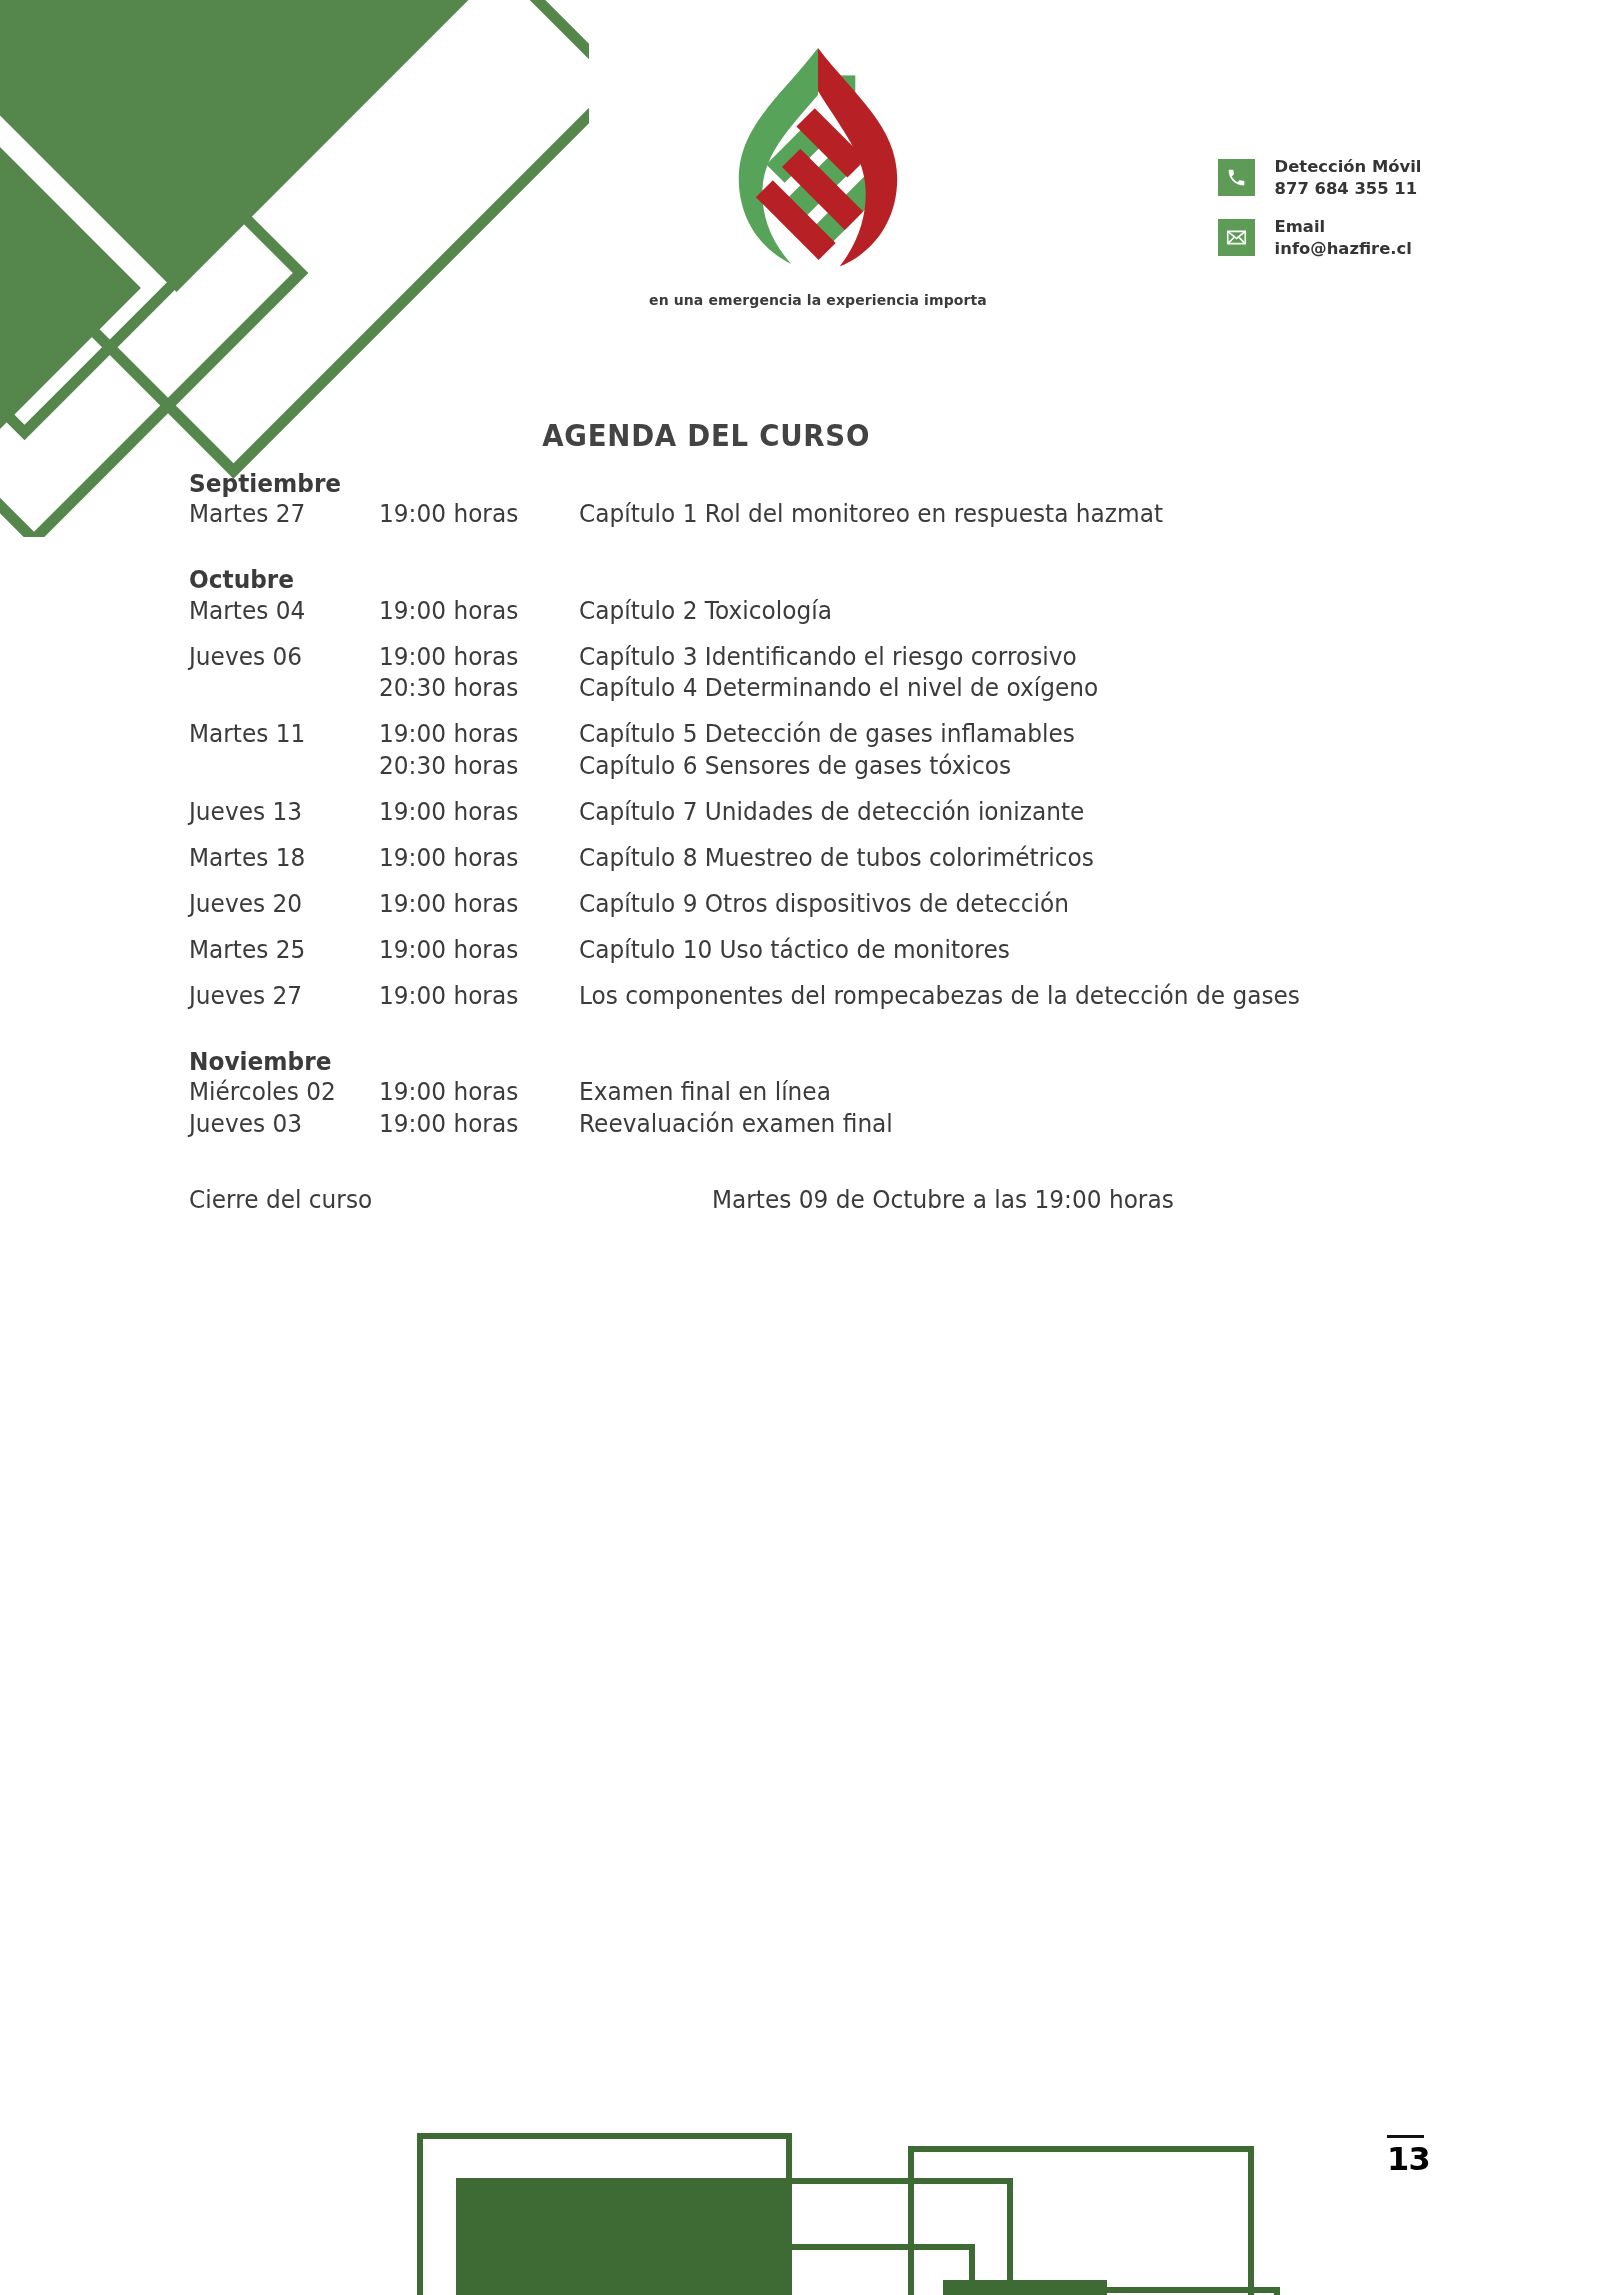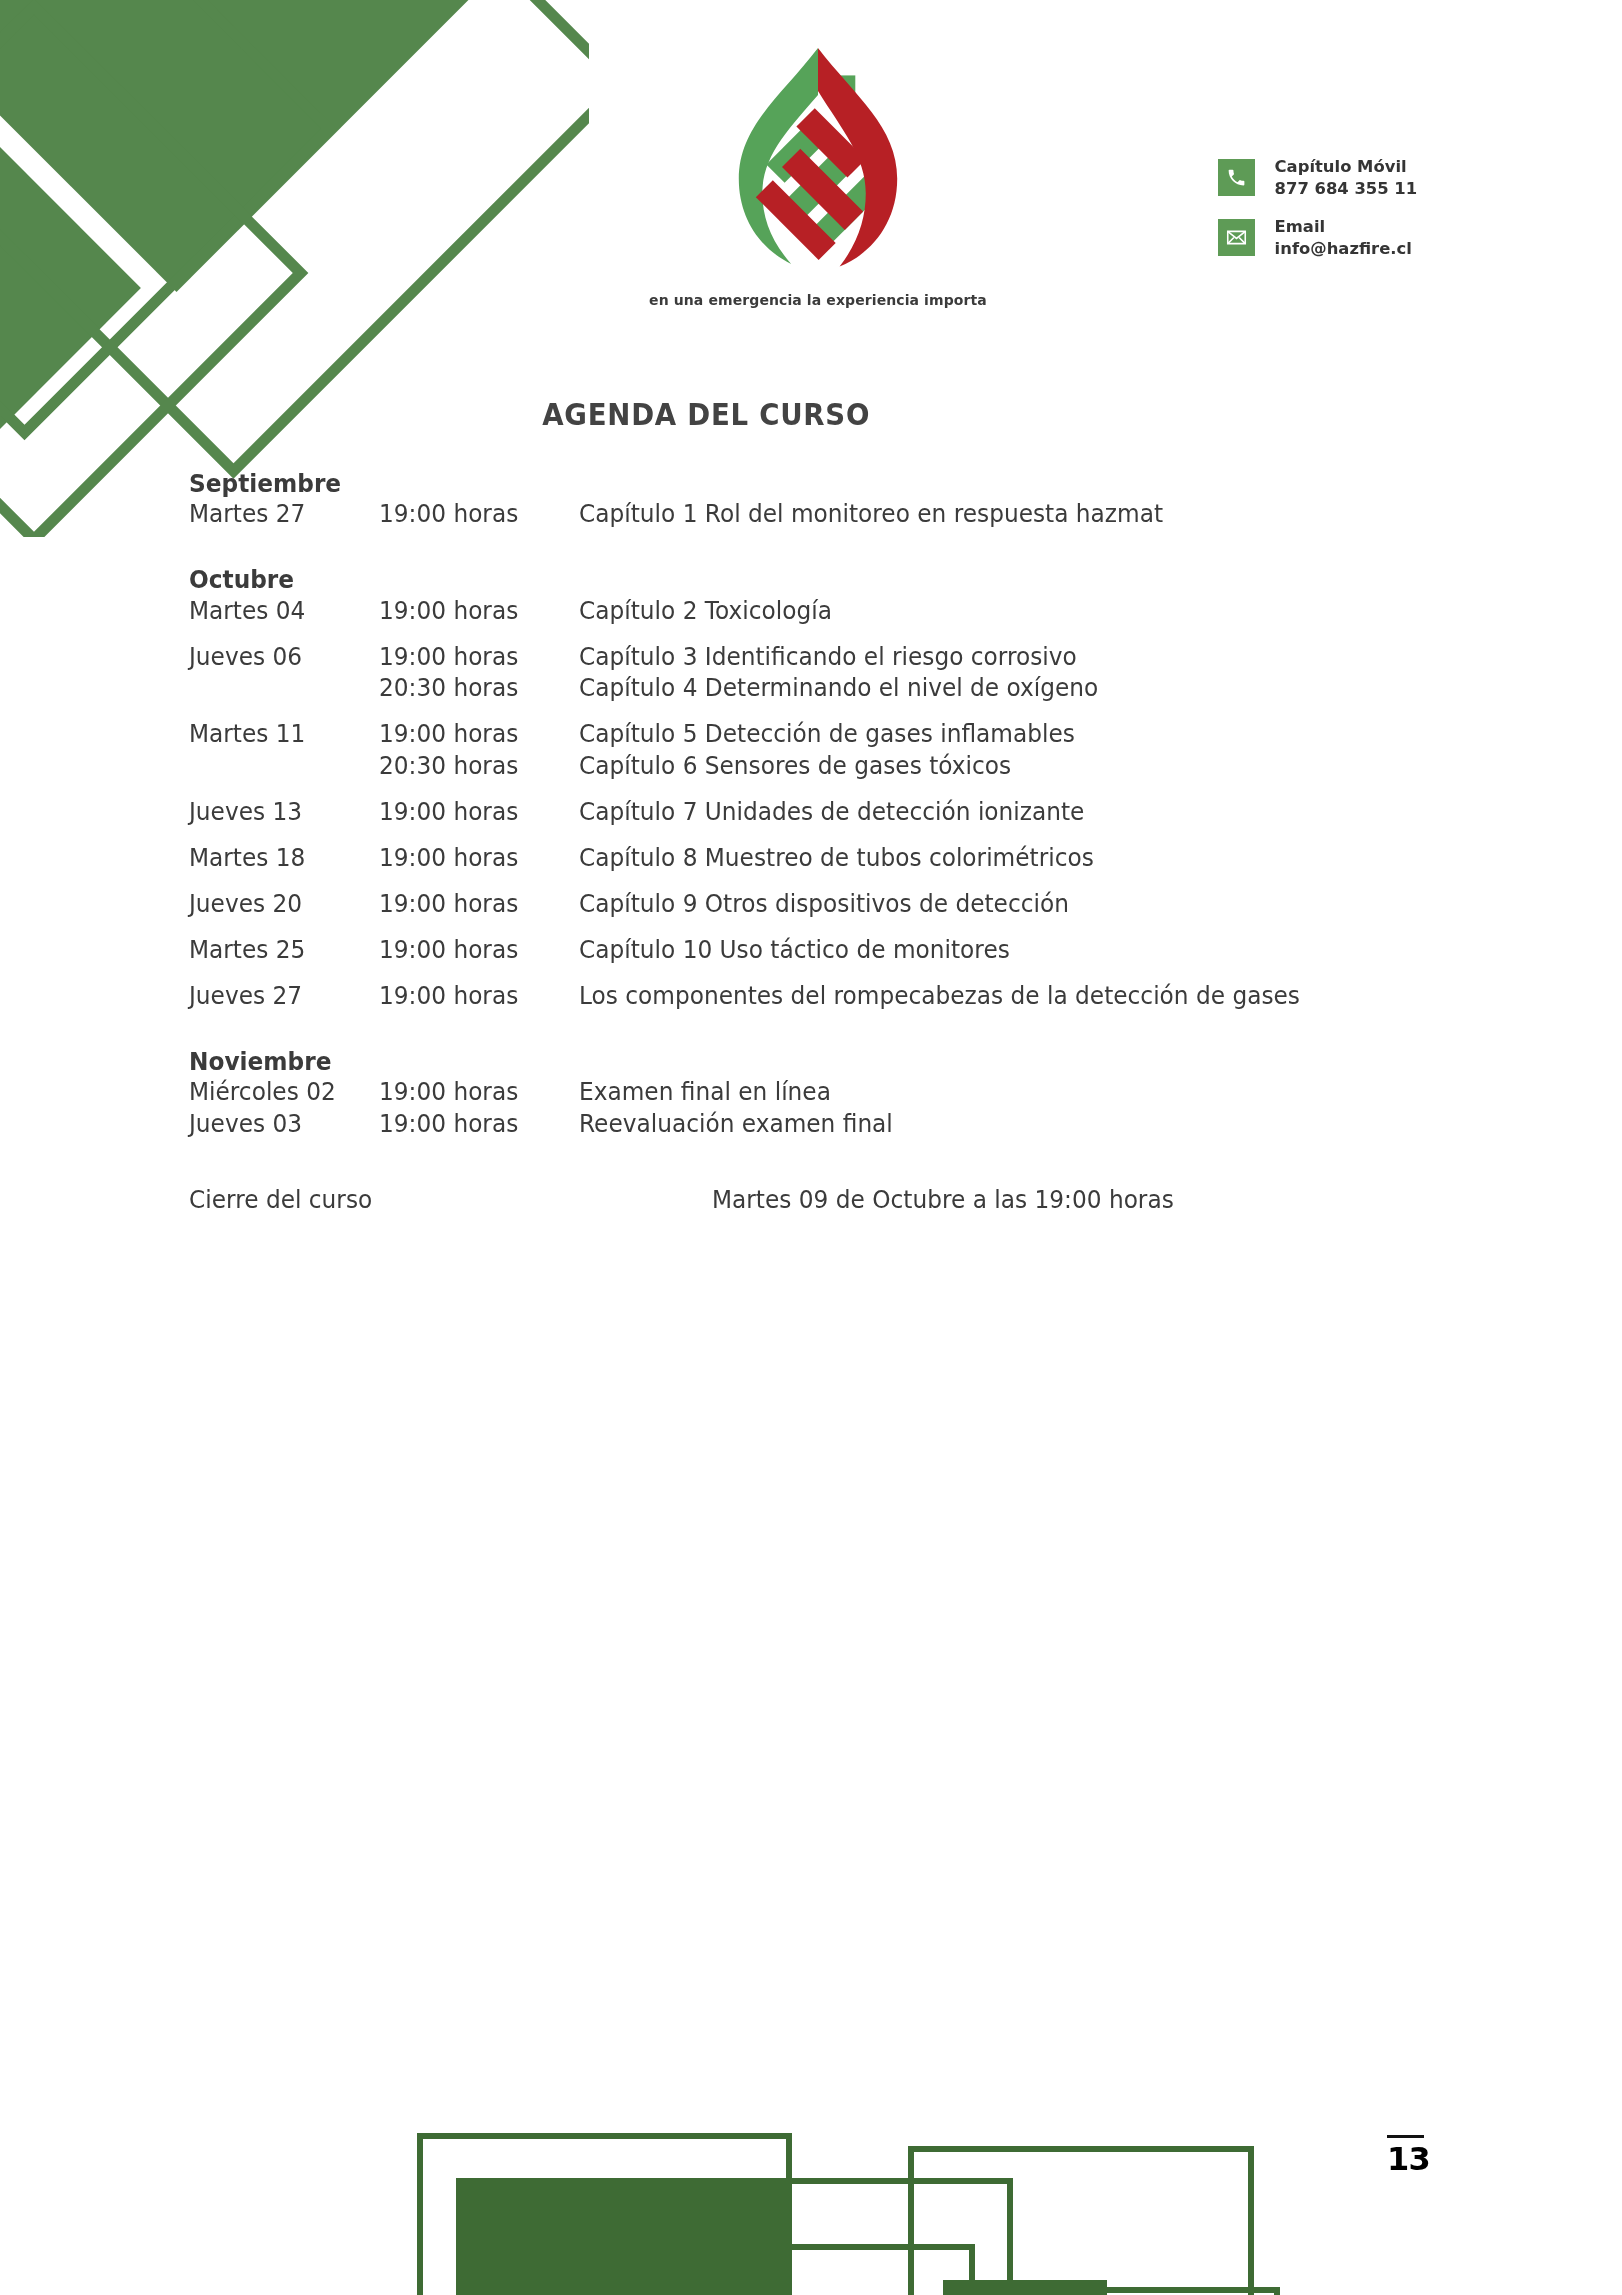--- a/index.html
+++ b/index.html
@@ -90,21 +90,21 @@
     font-size: 16.4px;
     line-height: 1.34;
     color: #353535;
     white-space: nowrap;
   }
 
   
   #page-title {
     position: absolute;
     left: 0;
-    top: 397px;
+    top: 418px;
     width: 1414px;
     text-align: center;
     font-family: "DejaVu Sans", sans-serif;
     font-weight: 700;
     font-size: 30px;
     letter-spacing: 0.8px;
     color: #434343;
   }
   #page-title-inner { margin-left: -1.3px; transform: scaleX(0.92); display: inline-block; }
 
@@ -265,21 +265,21 @@
 
 <div id="contact-block">
 
   <div class="contact-row">
     <div class="contact-icon">
       <svg viewBox="0 0 24 24">
           <path d="M6.6 10.8c1.4 2.8 3.8 5.1 6.6 6.6l2.2-2.2c.3-.3.7-.4 1-.2 1.1.4 2.4.6 3.6.6.6 0 1 .4 1 1V20c0 .6-.4 1-1 1C10.5 21 3 13.5 3 4c0-.6.4-1 1-1h3.5c.6 0 1 .4 1 1 0 1.3.2 2.5.6 3.6.1.4 0 .8-.2 1.1z"></path>
         </svg>
     </div>
     <div class="contact-text">
-      <div>Capítulo Móvil</div>
+      <div>Detección Móvil</div>
       <div>877 684 355 11</div>
     </div>
   </div>
 
   <div class="contact-row">
     <div class="contact-icon">
       <svg viewBox="0 0 24 24">
           <path d="M2 5h20v14H2z" fill="none" stroke="#ffffff" stroke-width="1.8"></path>
           <path d="M2.6 5.6L12 13l9.4-7.4" fill="none" stroke="#ffffff" stroke-width="1.8"></path>
           <path d="M2.6 18.4L9 12M21.4 18.4L15 12" fill="none" stroke="#ffffff" stroke-width="1.8"></path>

